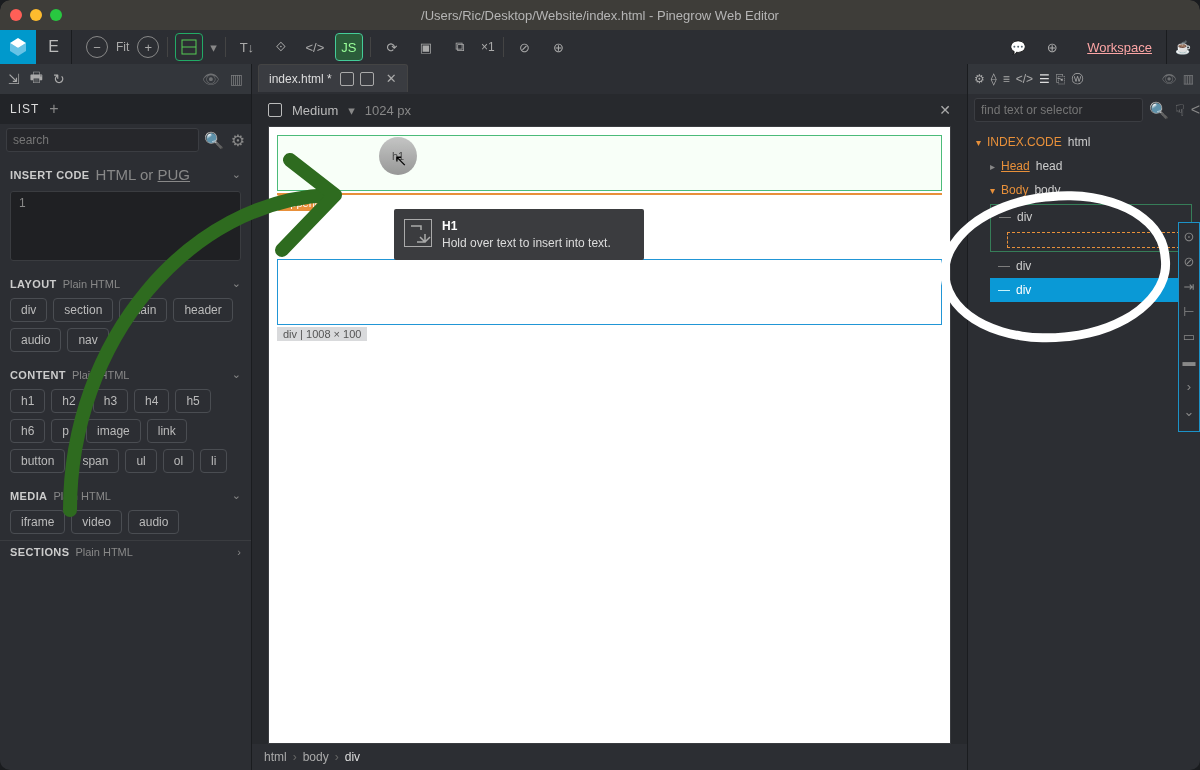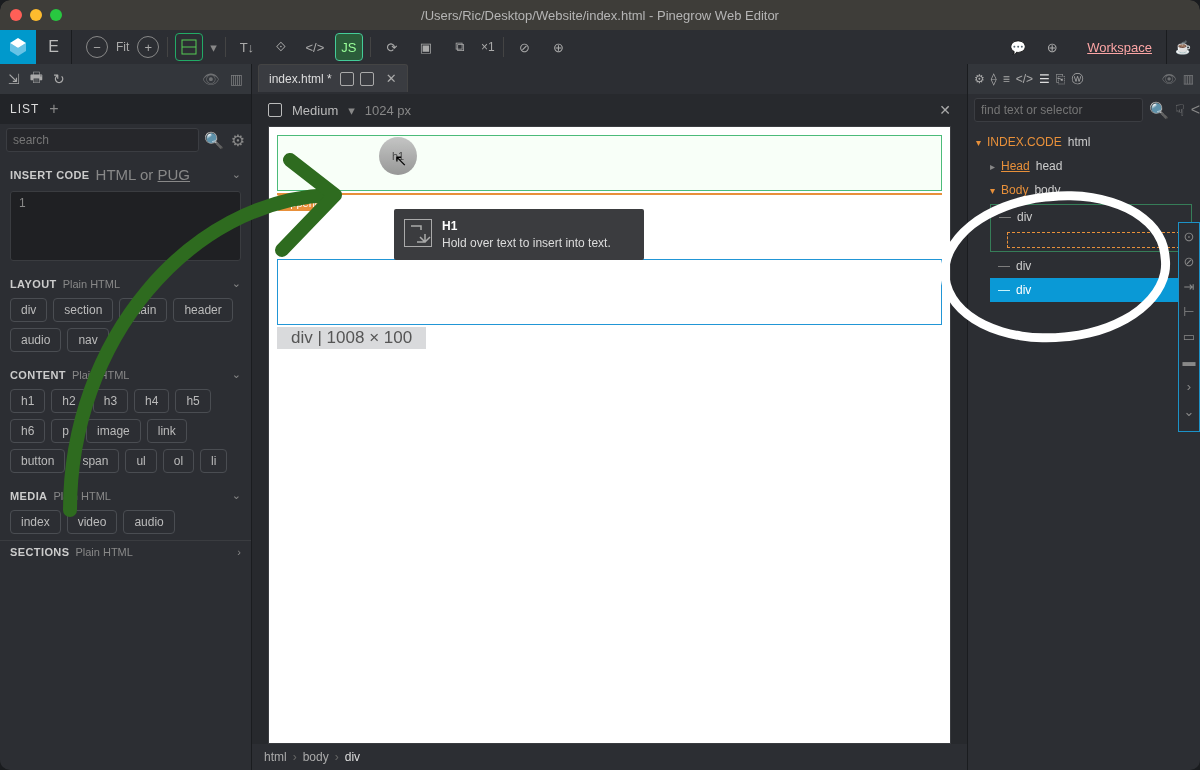--- a/index.html
+++ b/index.html
@@ -61,21 +61,21 @@
 
 .vp-wrap{flex:1;display:flex;flex-direction:column;padding:0 16px 0 16px;}
 .vp-head{height:32px;display:flex;align-items:center;gap:10px;color:#bbb;font-size:13px;}
 .vp-head .vp-sz-ico{width:14px;height:14px;border:1.5px solid #bbb;border-radius:2px;}
 .vp-head .vp-close{margin-left:auto;color:#aaa;font-size:14px;}
 .canvas{flex:1;background:#ffffff;border:1px solid #3a3c40;position:relative;overflow:hidden;}
 .green-box{position:absolute;top:8px;left:8px;right:8px;height:56px;border:1.5px solid #4CBB7A;background:#f8fff8;}
 .insert-line{position:absolute;left:8px;right:8px;top:66px;height:2px;background:#e8903a;}
 .append-tag{position:absolute;left:8px;top:68px;background:#e8903a;color:#fff;font-size:11px;padding:2px 6px;border-radius:2px;}
 .blue-box{position:absolute;top:132px;left:8px;right:8px;height:66px;border:1.5px solid #2196d6;}
-.blue-box-label{position:absolute;left:8px;top:200px;background:#d9dadc;color:#555;font-size:17px;padding:1px 14px;}
+.blue-box-label{position:absolute;left:8px;top:200px;background:#d9dadc;color:#555;font-size:11px;padding:1px 6px;}
 .drag-h1{position:absolute;left:110px;top:10px;width:38px;height:38px;border-radius:50%;background:linear-gradient(#bfbfbf,#8d8d8d);display:flex;align-items:center;justify-content:center;font-size:11px;color:#333;opacity:0.9;}
 .cursor-arrow{position:absolute;left:125px;top:24px;font-size:16px;color:#000;}
 .tooltip{position:absolute;left:125px;top:82px;background:#3b3c3f;color:#ddd;font-size:12px;padding:10px 14px 10px 48px;border-radius:2px;min-width:250px;}
 .tooltip .tt-title{font-weight:600;color:#fff;margin-bottom:3px;}
 .tooltip .tt-ico{position:absolute;left:10px;top:10px;width:28px;height:28px;border:1.5px solid #aaa;}
 .breadcrumbs{height:26px;background:#2c2e33;display:flex;align-items:center;padding:0 12px;font-size:12px;color:#aaa;gap:6px;}
 .breadcrumbs .bc-sep{color:#666;}
 .breadcrumbs .bc-active{color:#ddd;}
 
 
@@ -229,21 +229,21 @@
       </div>
     </div>
 
     <div class="lp-section">
       <div class="lp-section-hdr">
         <span class="lbl">MEDIA</span>
         <span class="sub">Plain HTML</span>
         <span class="chev">⌄</span>
       </div>
       <div class="lp-tags">
-        <span class="lp-tag">index</span>
+        <span class="lp-tag">iframe</span>
         <span class="lp-tag">video</span>
         <span class="lp-tag">audio</span>
       </div>
     </div>
 
     <div class="lp-section" style="border-top:1px solid #3a3c40;padding-top:5px;">
       <div class="lp-section-hdr">
         <span class="lbl">SECTIONS</span>
         <span class="sub">Plain HTML</span>
         <span class="chev">›</span>

